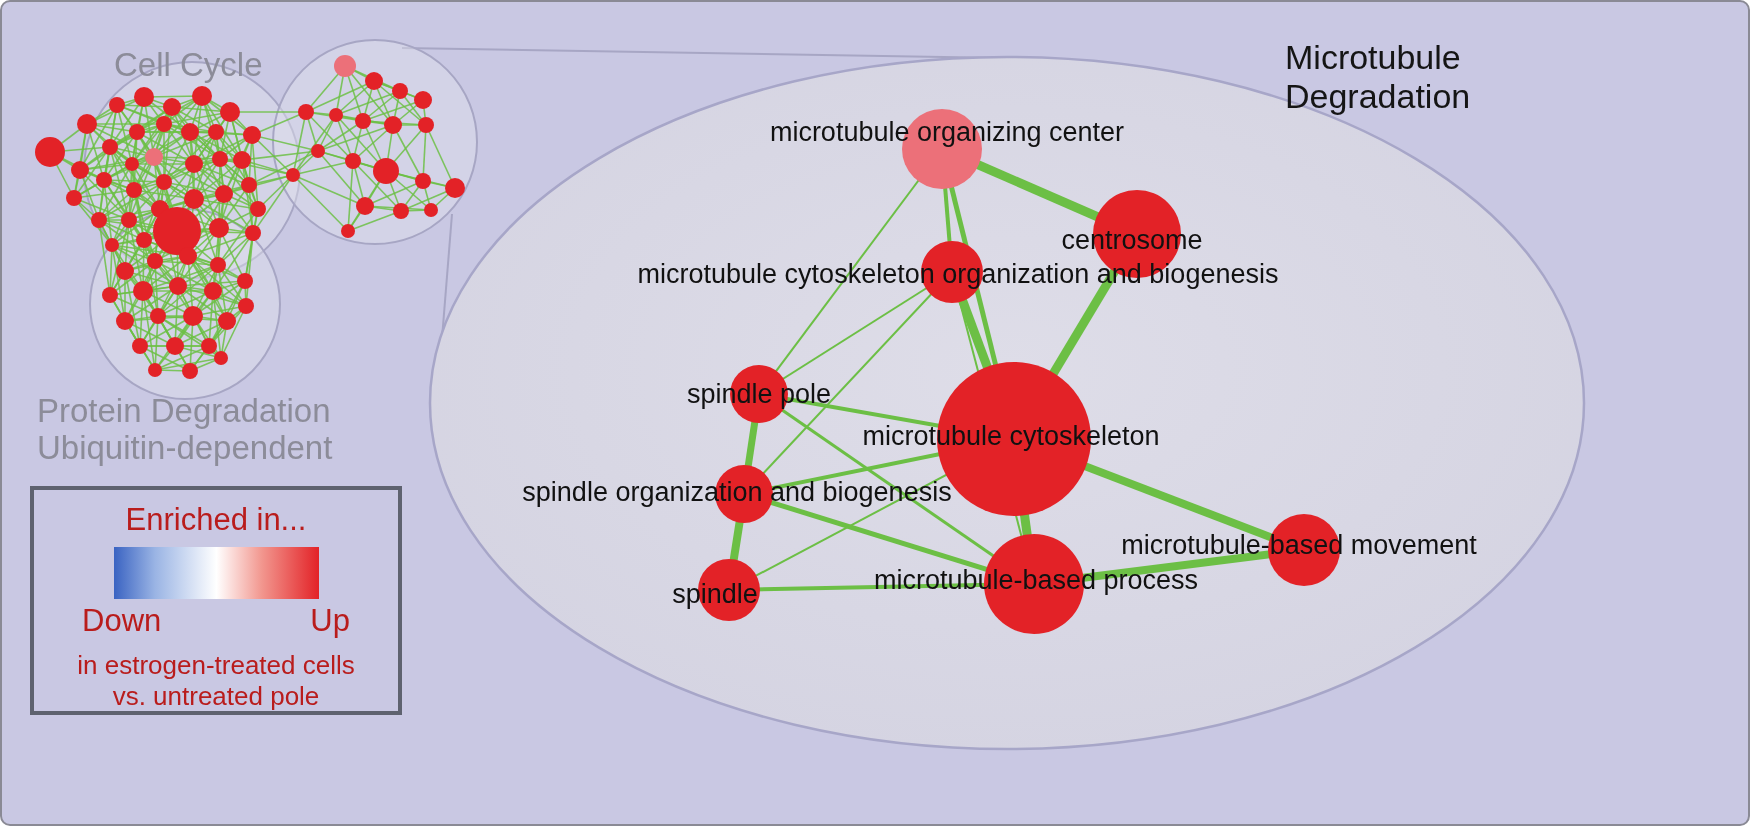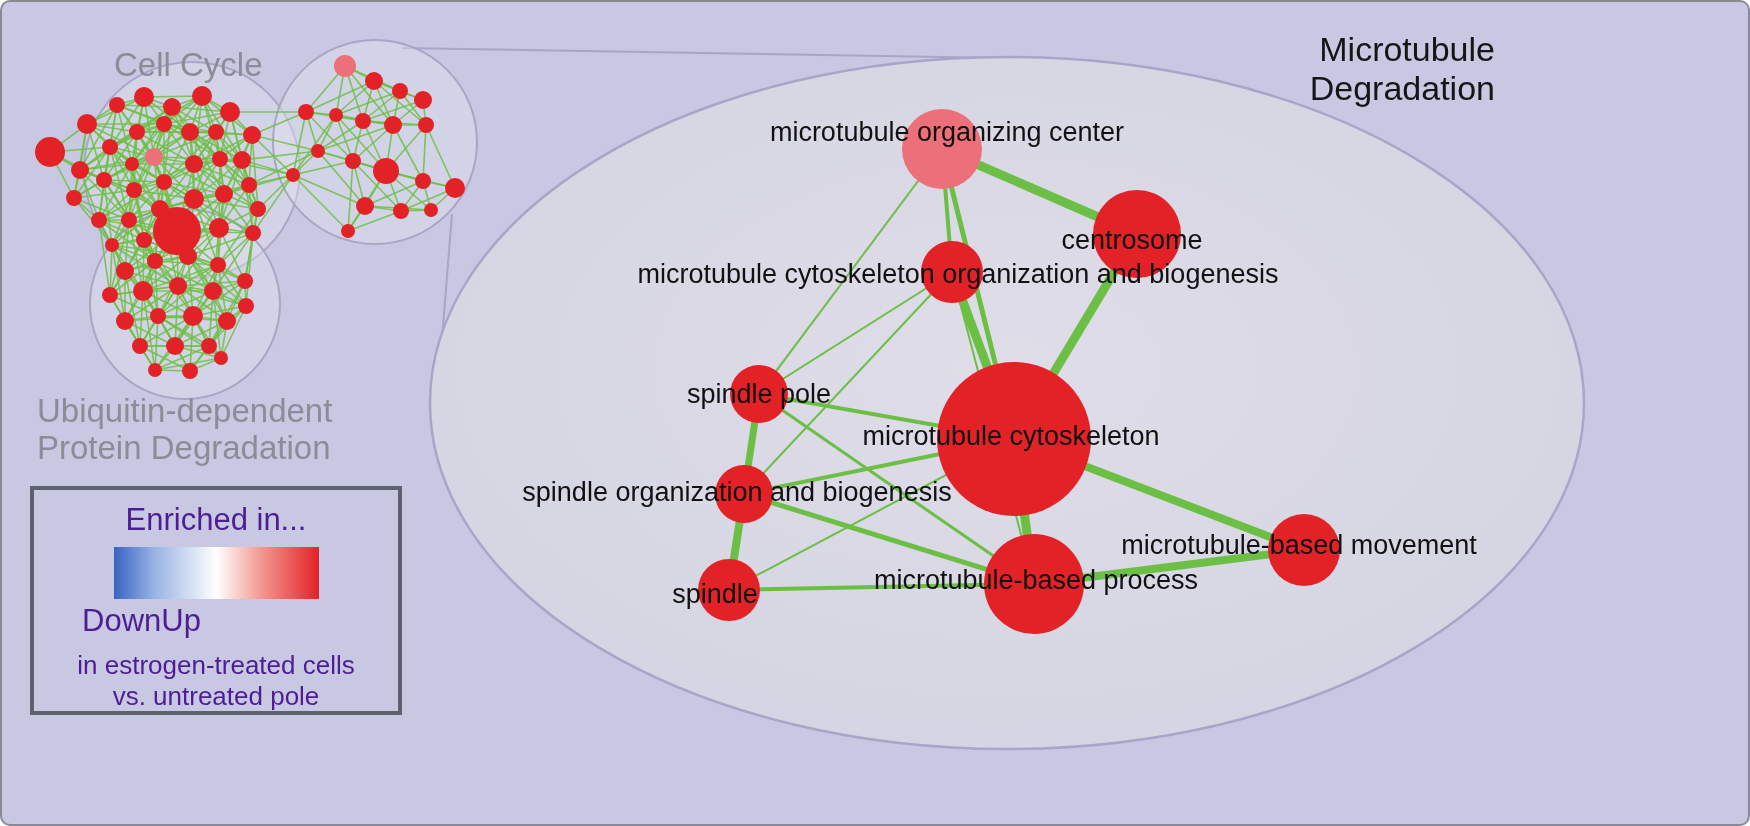--- a/index.html
+++ b/index.html
@@ -7,28 +7,28 @@
     position:relative;width:1750px;height:826px;
     border:2px solid #8a8a95;border-radius:10px;box-sizing:border-box;
     overflow:hidden;
   }
   #net{position:absolute;left:0;top:0;}
   #net text{font-family:"Liberation Sans",sans-serif;}
   .overlay{position:absolute;color:#111;}
   .gray-title{color:#8c8c99;}
   .t-cell-cycle{left:112px;top:44px;font-size:33px;text-align:right;}
   .t-ubiquitin{left:35px;top:390px;font-size:33px;line-height:37px;}
-  .t-micro{left:1283px;top:28px;width:210px;text-align:right;font-size:34px;line-height:39px;color:#151515;}
+  .t-micro{left:1283px;top:36px;width:210px;text-align:left;font-size:34px;line-height:39px;color:#151515;}
   .legend{
     position:absolute;left:28px;top:484px;width:372px;height:229px;
-    border:4px solid #5e626f;box-sizing:border-box;text-align:center;color:#4c1d95;
+    border:4px solid #5e626f;box-sizing:border-box;text-align:center;color:#b91c1c;
   }
   .legend-title{margin-top:12px;font-size:31px;}
   .legend-gradient{width:205px;height:52px;margin:9px auto 0;}
-  .legend-scale{display:flex;width:268px;margin:4px auto 0;font-size:31px;}
+  .legend-scale{display:flex;justify-content:space-between;width:268px;margin:4px auto 0;font-size:31px;}
   .legend-caption{margin-top:11px;font-size:26px;line-height:31px;}
 </style>
 </head>
 <body>
 
 <div class="canvas" style="background: rgb(201, 200, 227); border-color: rgb(138, 138, 149);">
 
   <svg id="net" width="1750" height="826" viewBox="0 0 1750 826">
     <defs>
       <radialGradient id="ellipseGrad" cx="50%" cy="45%" r="75%">
@@ -652,22 +652,22 @@
         <text x="735" y="499" text-anchor="middle" font-size="27" fill="#111111">spindle organization and biogenesis</text>
         <text x="1297" y="552" text-anchor="middle" font-size="27" fill="#111111">microtubule-based movement</text>
         <text x="713" y="601" text-anchor="middle" font-size="27" fill="#111111">spindle</text>
         <text x="1034" y="587" text-anchor="middle" font-size="27" fill="#111111">microtubule-based process</text>
       </g>
   </svg>
 
   <div class="overlay gray-title t-cell-cycle" style="color: rgb(140, 140, 153);">Cell Cycle</div>
 
   <div class="overlay gray-title t-ubiquitin" style="color: rgb(140, 140, 153);">
+    <div>Protein Degradation</div>
     <div>Ubiquitin-dependent</div>
-    <div>Protein Degradation</div>
   </div>
 
   <div class="overlay t-micro">
     <div>Microtubule</div>
     <div>Degradation</div>
   </div>
 
   <div class="legend" style="border-color: rgb(94, 98, 111);">
     <div class="legend-title">Enriched in...</div>
     <div class="legend-gradient" id="legend-gradient" style="background: linear-gradient(to right, rgb(58, 99, 194) 0%, rgb(154, 180, 228) 20%, rgb(255, 255, 255) 50%, rgb(242, 151, 143) 72%, rgb(227, 34, 39) 100%);"></div>

